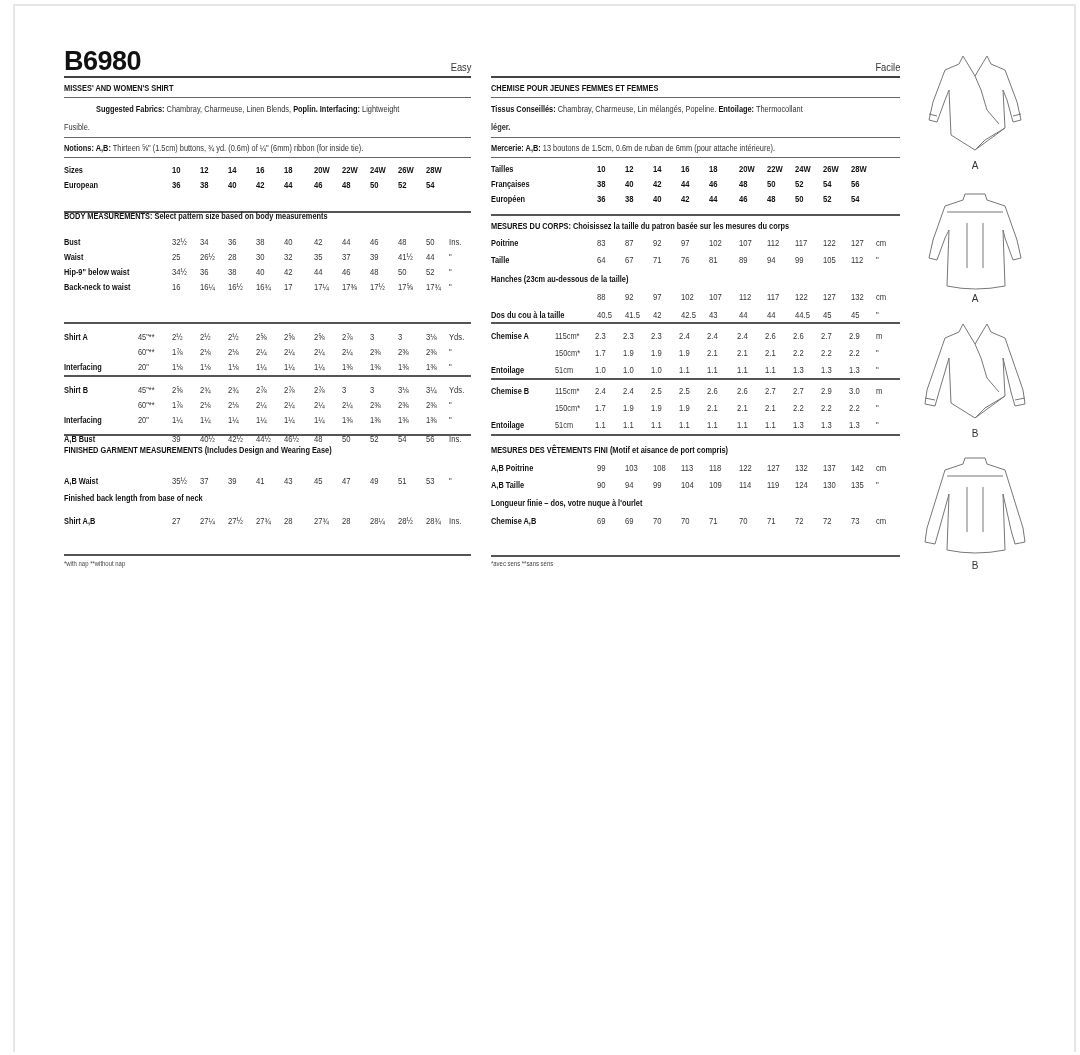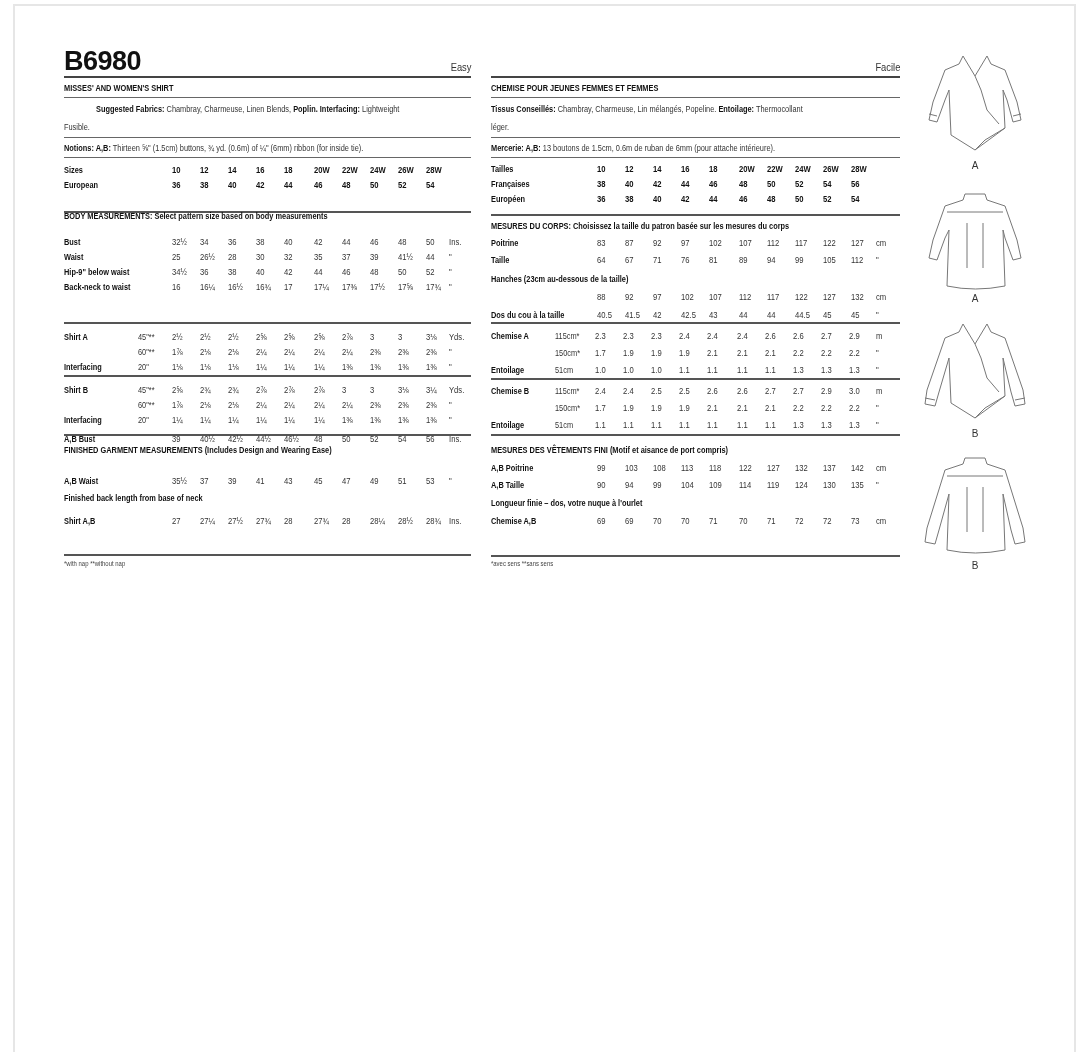--- a/index.html
+++ b/index.html
@@ -280,21 +280,21 @@
   <div class="foot" style="left:0;top:560px;">*with nap  **without nap</div>
 </div>
 
 <div class="col fr">
   <div class="hdr">
     <div class="diff">Facile</div>
   </div>
   <div class="t b" style="top:82px;"><span class="cond">CHEMISE POUR JEUNES FEMMES ET FEMMES</span></div>
   <div class="rule" style="top:97px;"></div>
   <div class="t" style="top:103px;"><span class="cond"><span class="b">Tissus Conseillés:</span><span> Chambray, Charmeuse, Lin mélangés, Popeline.</span><span class="b"> Entoilage:</span><span> Thermocollant</span></span></div>
-  <div class="t" style="top:121px;"><span class="cond">léger.</span></div>
+  <div class="t" style="top:121px;font-weight:bold;"><span class="cond">léger.</span></div>
   <div class="rule" style="top:137px;"></div>
   <div class="t" style="top:142px;"><span class="cond"><span class="b">Mercerie: A,B:</span><span> 13 boutons de 1.5cm, 0.6m de ruban de 6mm (pour attache intérieure).</span></span></div>
   <div class="rule" style="top:157px;"></div>
   <div id="fr-sizes">
       <div class="row bold" style="top: 163px;">
         <span class="lbl">Tailles</span>
         <span class="v" style="left: 106px;">10</span>
         <span class="v" style="left: 134px;">12</span>
         <span class="v" style="left: 162px;">14</span>
         <span class="v" style="left: 190px;">16</span>

